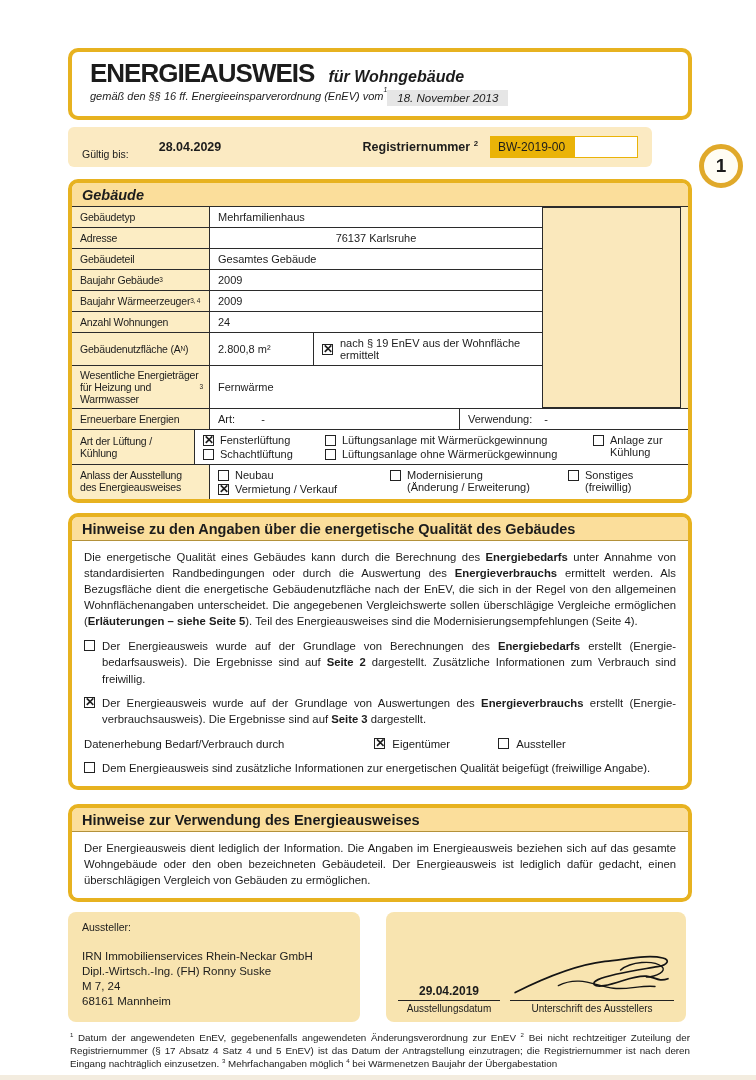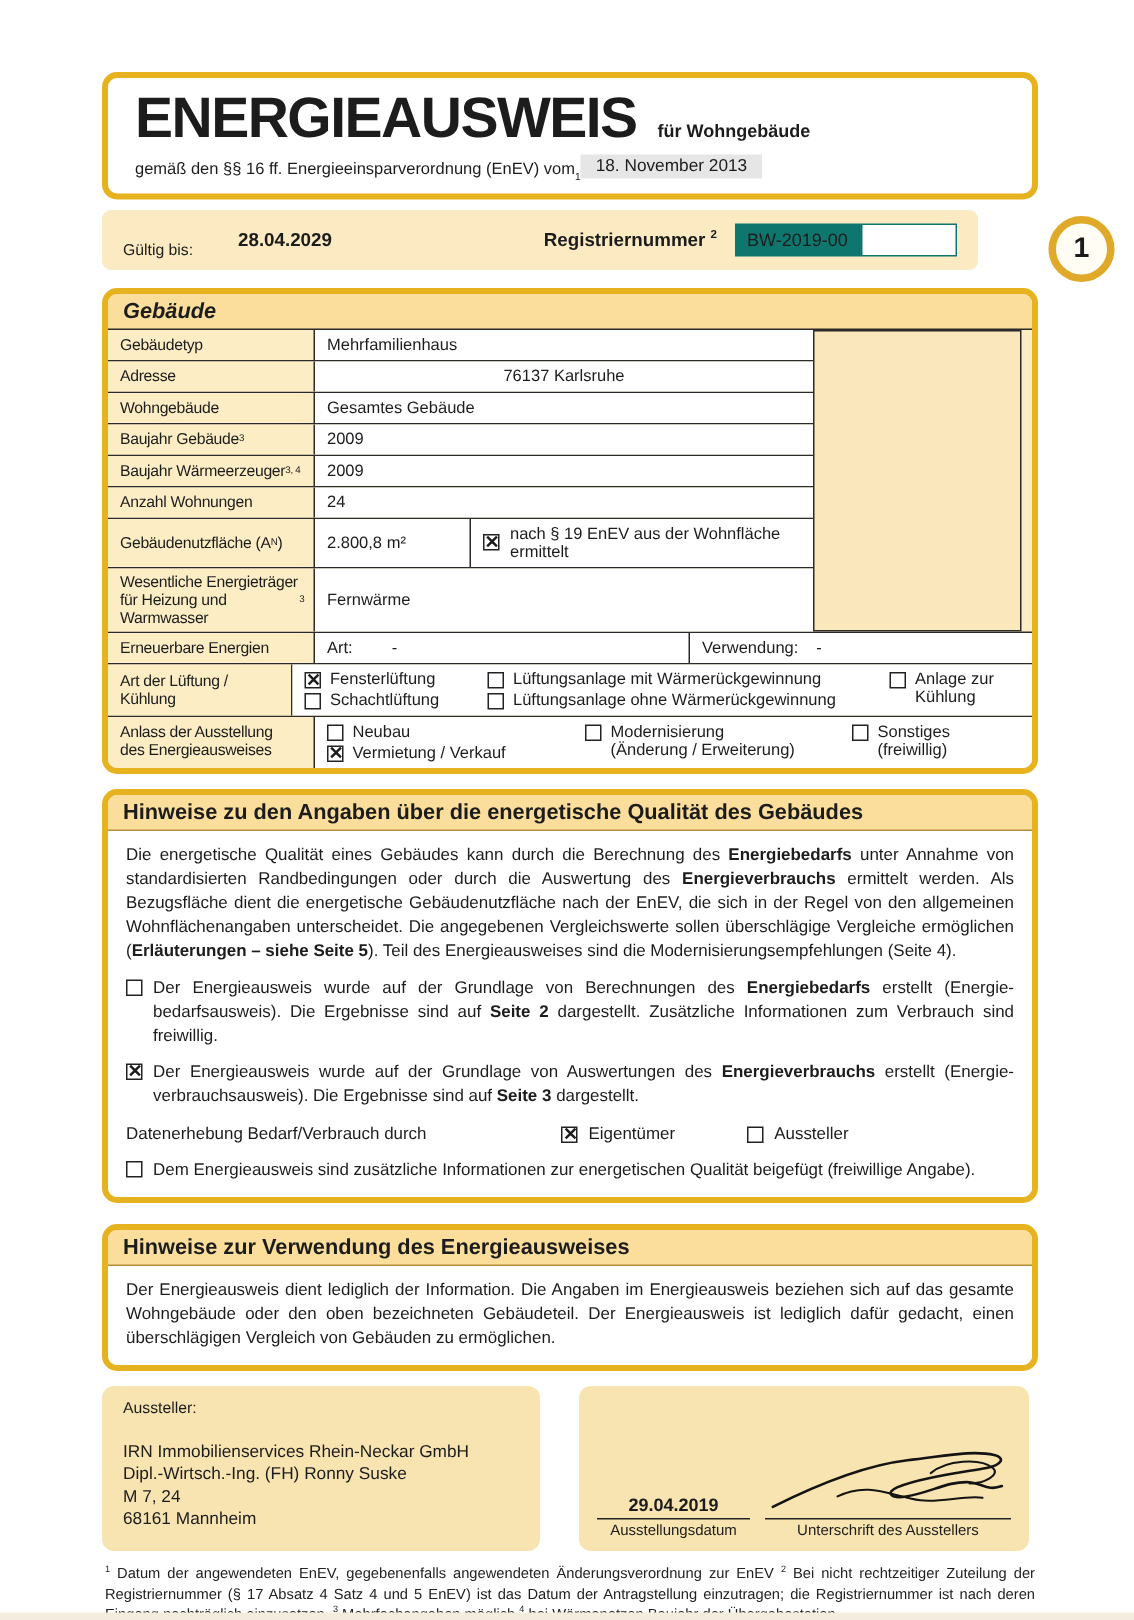--- a/index.html
+++ b/index.html
@@ -7,32 +7,32 @@
         font-family:"Liberation Sans", sans-serif;color:#1c1c1c;}
   .content{position:absolute;left:68px;top:48px;width:624px;}
   .b{font-weight:bold;}
   sup{font-size:0.62em;line-height:0;}
   sub{font-size:0.62em;line-height:0;}
 
   
   .title-box{box-sizing:border-box;width:624px;border:4px solid #E7B220;border-radius:10px;
              background:#fff;padding:8px 18px 10px 18px;margin-bottom:7px;}
   .title-line{display:flex;align-items:baseline;white-space:nowrap;}
-  .main-title{font-weight:bold;font-size:38px;letter-spacing:-1px;line-height:1.05;}
-  .title-suffix{font-weight:bold;font-size:12px;margin-left:14px;}
-  .law-line{font-size:11px;margin-top:3px;display:flex;align-items:flex-end;white-space:nowrap;}
+  .main-title{font-weight:bold;font-size:26px;letter-spacing:-1px;line-height:1.05;}
+  .title-suffix{font-weight:bold;font-size:16px;margin-left:14px;font-style:italic;}
+  .law-line{font-size:11px;margin-top:3px;display:flex;align-items:flex-start;white-space:nowrap;font-style:italic;}
   .date-box{background:#E6E6E6;padding:2px 10px;font-size:11.5px;}
 
   
   .validity-bar{box-sizing:border-box;width:584px;height:40px;background:#FBEAC2;border-radius:6px;
                 display:flex;align-items:center;padding:0 14px;margin-bottom:12px;}
   .v-label{font-size:10.5px;align-self:flex-end;margin-bottom:7px;}
   .v-date{font-weight:bold;font-size:12.5px;margin-left:30px;}
   .reg-label{font-weight:bold;font-size:12.5px;margin-left:auto;}
-  .reg-field{position:relative;box-sizing:border-box;width:148px;height:22px;background:#0f766e;
+  .reg-field{position:relative;box-sizing:border-box;width:148px;height:22px;background:#eab308;
              margin-left:12px;font-size:12px;display:flex;align-items:center;padding-left:8px;}
   .reg-redact{position:absolute;right:1px;top:1px;bottom:1px;width:62px;background:#ffffff;}
   .page-circle{position:absolute;left:699px;top:144px;width:44px;height:44px;box-sizing:border-box;
                border:5px solid #E0A92A;border-radius:50%;background:#FFFDF4;display:flex;
                align-items:center;justify-content:center;font-weight:bold;font-size:19px;}
 
   
   .gold-box{box-sizing:border-box;width:624px;border:4px solid #E7B220;border-radius:10px;
             background:#FCEDC4;overflow:hidden;}
   .band{background:#FBDE9B;font-weight:bold;font-size:14.5px;padding:4px 10px 3px 10px;}
@@ -126,21 +126,21 @@
           <div class="g-top-left">
             <div class="g-row">
               <div class="g-label">Gebäudetyp</div>
               <div class="g-val">Mehrfamilienhaus</div>
             </div>
             <div class="g-row">
               <div class="g-label">Adresse</div>
               <div class="g-val center">76137 Karlsruhe</div>
             </div>
             <div class="g-row">
-              <div class="g-label">Wohngebäude</div>
+              <div class="g-label">Gebäudeteil</div>
               <div class="g-val">Gesamtes Gebäude</div>
             </div>
             <div class="g-row">
               <div class="g-label">
                   <span>Baujahr Gebäude </span>
                   <sup>3</sup>
                 </div>
               <div class="g-val">2009</div>
             </div>
             <div class="g-row">

